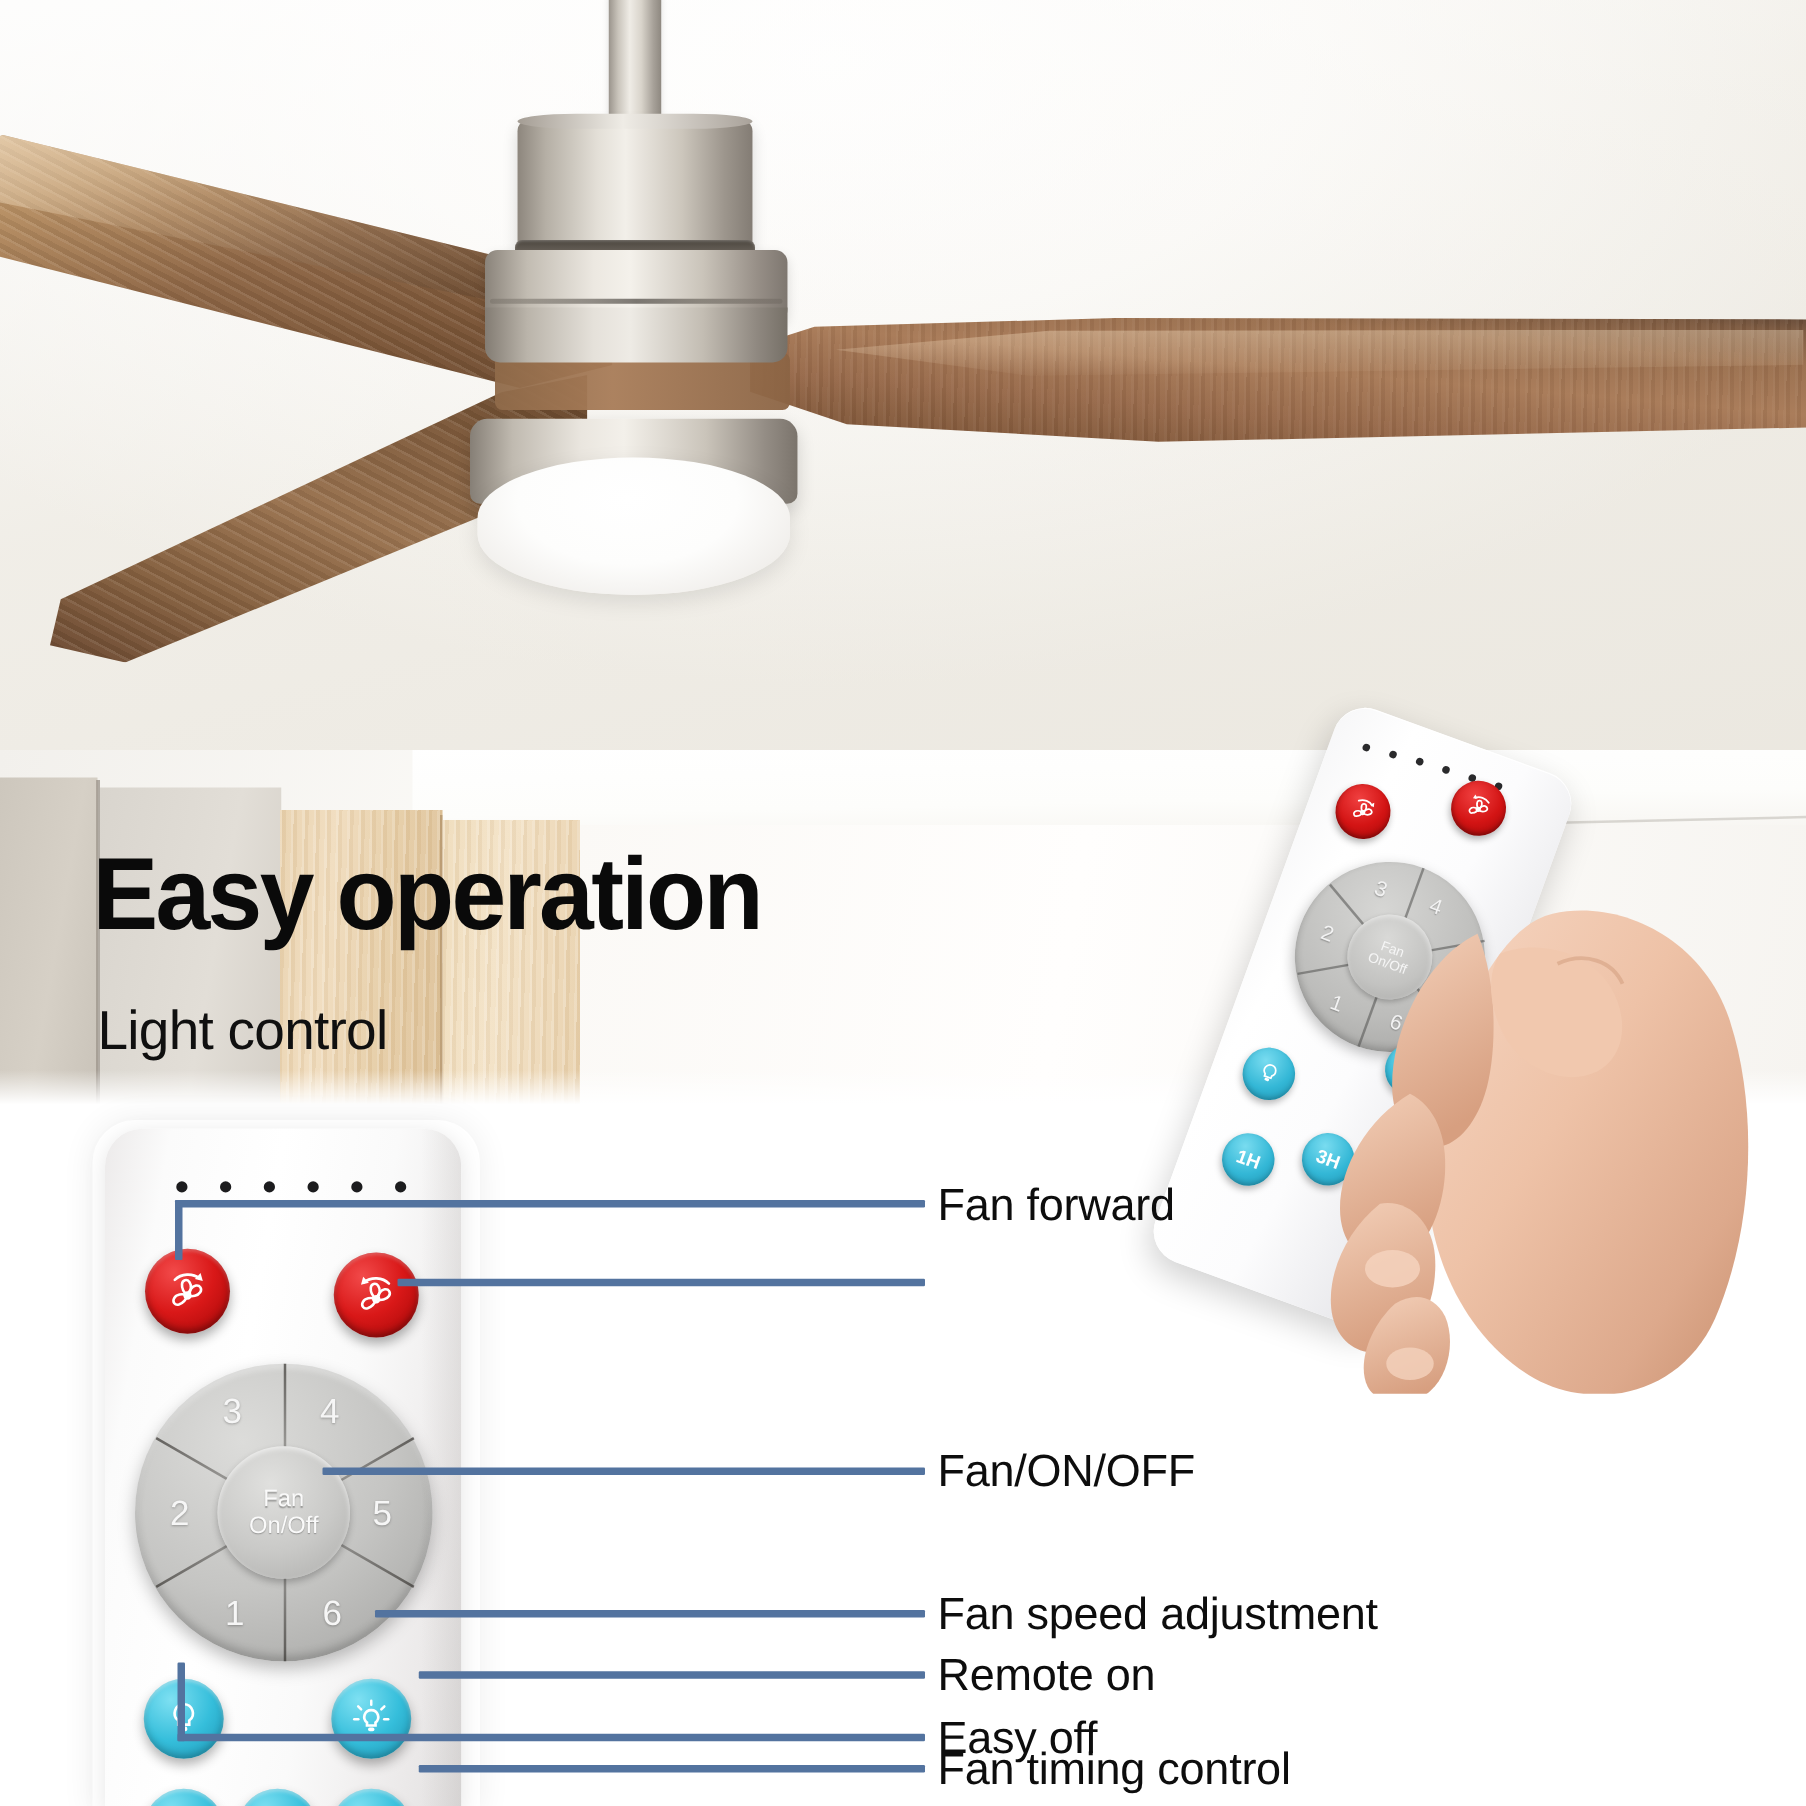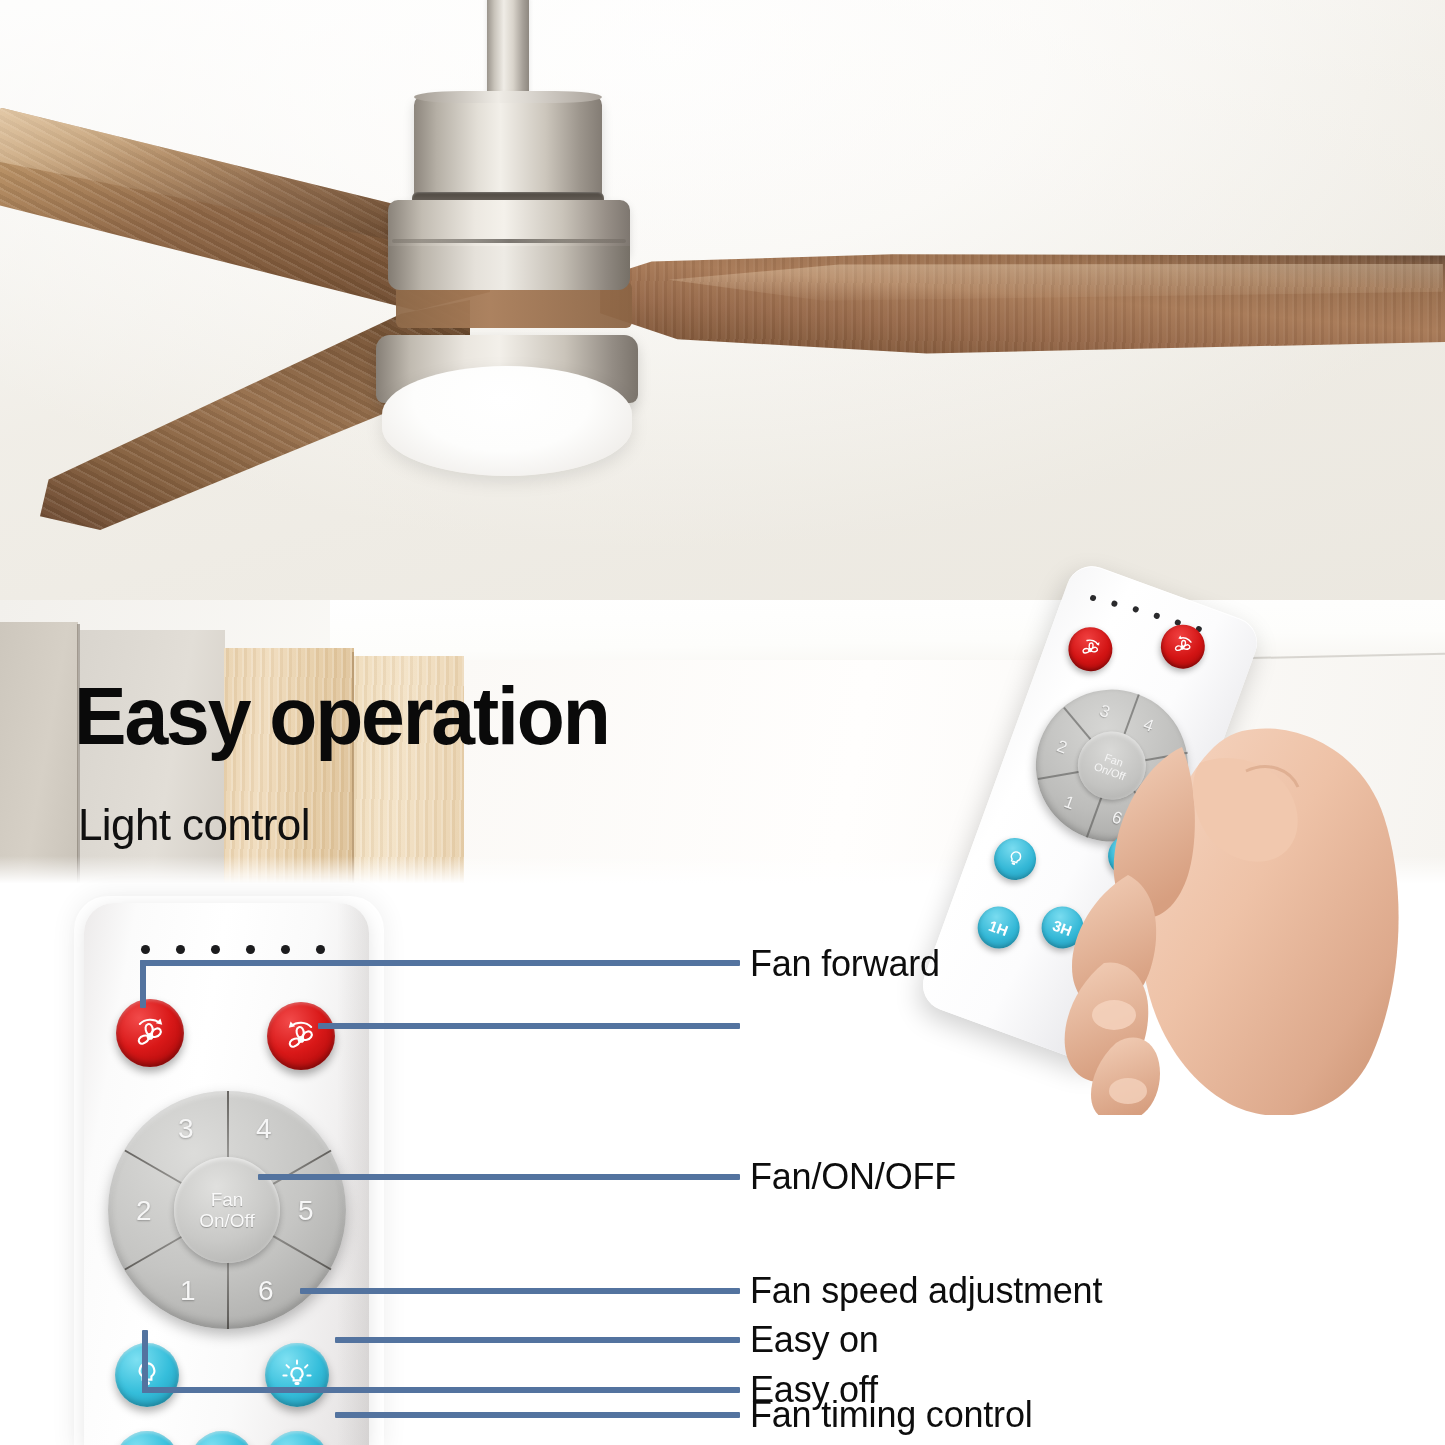--- a/index.html
+++ b/index.html
@@ -586,17 +586,17 @@
   <div class="leader" style="left:335px;top:1337px;width:405px;height:6px;"></div>
 
   <div class="leader" style="left:142px;top:1330px;width:6px;height:63px;"></div>
   <div class="leader" style="left:142px;top:1387px;width:598px;height:6px;"></div>
 
   <div class="leader" style="left:335px;top:1412px;width:405px;height:6px;"></div>
 
   <div class="lbl" style="left:750px;top:943px">Fan forward</div>
   <div class="lbl" style="left:750px;top:1156px">Fan/ON/OFF</div>
   <div class="lbl" style="left:750px;top:1270px">Fan speed adjustment</div>
-  <div class="lbl" style="left:750px;top:1319px">Easy on</div>
+  <div class="lbl" style="left:750px;top:1319px">Remote on</div>
   <div class="lbl" style="left:750px;top:1369px">Easy off</div>
   <div class="lbl" style="left:750px;top:1394px">Fan timing control</div>
 
 </div>
 
 </body></html>

